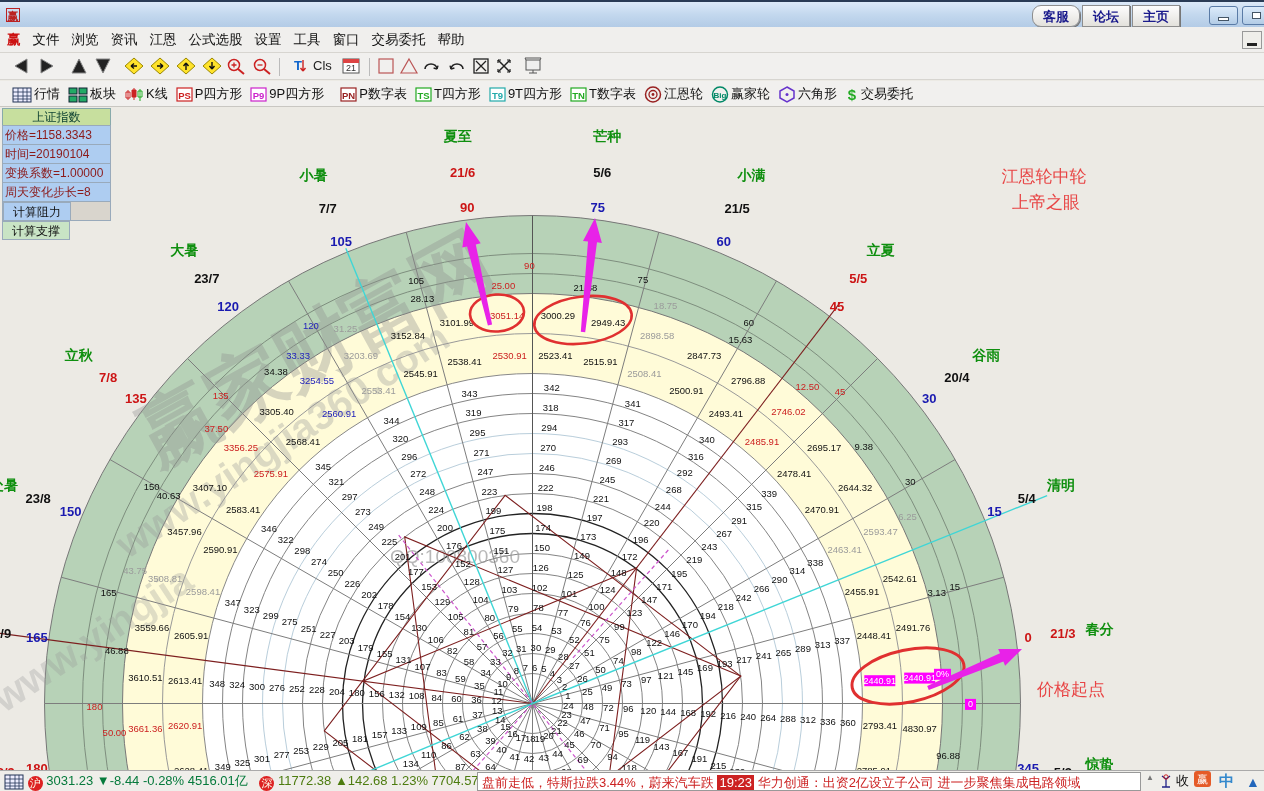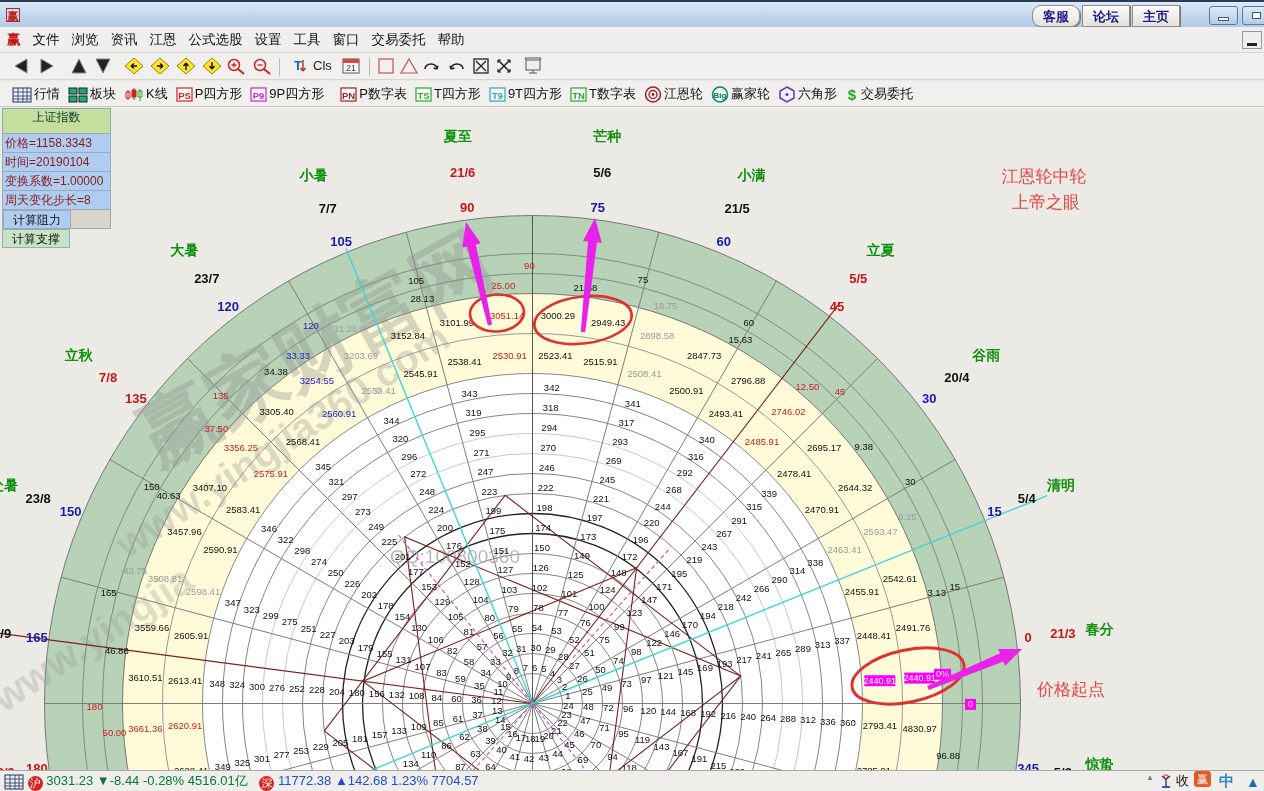--- a/index.html
+++ b/index.html
@@ -20,21 +20,21 @@
   border-bottom:1px solid #d7d5d0;font-size:13.5px;color:#111;line-height:26px;}
 #mdimin{position:absolute;right:2px;top:4px;width:20px;height:18px;background:#efeeea;border:1px solid #999;}
 #mdimin div{margin:11px auto 0;width:10px;height:3px;background:#222;}
 #toolbar1{position:absolute;left:0;top:53px;width:100%;height:27px;background:#f1f0ee;
   border-bottom:1px solid #d7d5d0;white-space:nowrap;}
 
 #toolbar2{position:absolute;left:0;top:81px;width:100%;height:26px;background:#f1f0ee;
   border-bottom:1px solid #c9c7c2;font-size:13px;color:#111;padding:2px 0 0 12px;white-space:nowrap;line-height:22px;}
 #wheel{position:absolute;left:0;top:108px;}
 #panel{position:absolute;left:2px;top:108px;width:109px;background:#d9d5cd;font-size:12px;}
-#panel .hd{background:#c7df9e;border:1px solid #8aa;border-bottom:none;text-align:center;height:25px;line-height:16px;color:#143;}
+#panel .hd{background:#c7df9e;border:1px solid #8aa;border-bottom:none;text-align:center;height:17px;line-height:16px;color:#143;}
 #panel .rw{background:#aecdf1;border:1px solid #9ab;border-bottom:none;height:19px;line-height:18px;color:#8b1a1a;padding-left:2px;white-space:nowrap;overflow:hidden;}
 #panel .bt{display:inline-block;width:68px;height:19px;line-height:18px;text-align:center;border:1px solid #9ab;color:#111;}
 #status{position:absolute;left:0;top:770px;width:100%;height:21px;background:#efeeea;
   border-top:1px solid #aaa;font-size:13px;line-height:20px;white-space:nowrap;}
 .ric{display:inline-block;width:15px;height:15px;border-radius:50%;background:#d22;color:#ffe;
   font-size:11px;text-align:center;line-height:15px;vertical-align:-2px;}
 #news{position:absolute;left:477px;top:1px;width:664px;height:19px;background:#fff;
   border:1px solid #999;color:#c22;padding-left:4px;font-size:13px;}
 .t1923{background:#c22;color:#fff;padding:0 2px;}
 svg text{font-family:"Liberation Sans",sans-serif;}
@@ -644,21 +644,22 @@
 </div>
 
 <div id="status">
   <span style="margin-left:4px;"><svg width="20" height="16" viewBox="0 0 20 16" style="vertical-align:middle">
         <rect x="1" y="1" width="18" height="14" fill="#eef" stroke="#235"></rect>
         <path d="M1 5 H19 M1 9 H19 M1 12 H19 M6 1 V15 M11 1 V15 M15 1 V15" stroke="#235" stroke-width="0.8"></path>
       </svg></span>
   <span class="ric">沪</span>
   <span style="color:#067a3c;"> 3031.23 ▼-8.44 -0.28% 4516.01亿</span>
   <span style="margin-left:8px;" class="ric">深</span>
-  <span style="color:#1d4ed8;"> 11772.38 ▲142.68 1.23% 7704.57</span>
+  <span style="color:#4d7c0f;"> 11772.38 ▲142.68 1.23% 7704.57</span>
+  <div id="news">盘前走低，特斯拉跌3.44%，蔚来汽车跌 <span class="t1923">19:23</span> 华力创通：出资2亿设立子公司 进一步聚焦集成电路领域</div>
   <span style="position:absolute;left:1146px;top:-3px;color:#777;font-size:8px;">▲<br>▼</span>
   <svg style="position:absolute;left:1158px;top:2px;" width="16" height="17" viewBox="0 0 16 17">
       <path d="M8 6 V14 M4 14 h8 M8 6 l-4 -3 M8 6 l4 -3" stroke="#228" fill="none" stroke-width="1.3"></path>
       <circle cx="8" cy="4" r="2.2" fill="none" stroke="#c22"></circle>
     </svg>
   <span style="position:absolute;left:1176px;top:0;color:#111;">收</span>
   <span style="position:absolute;left:1194px;top:0;display:inline-block;width:17px;height:16px;background:#e55b28;border-radius:3px;color:#fff;font-size:11px;text-align:center;line-height:16px;">赢</span>
   <span style="position:absolute;left:1219px;top:0;color:#3388cc;font-weight:bold;font-size:15px;">中</span>
   <span style="position:absolute;left:1246px;top:1px;color:#2266bb;font-size:14px;">▲</span>
 </div>

